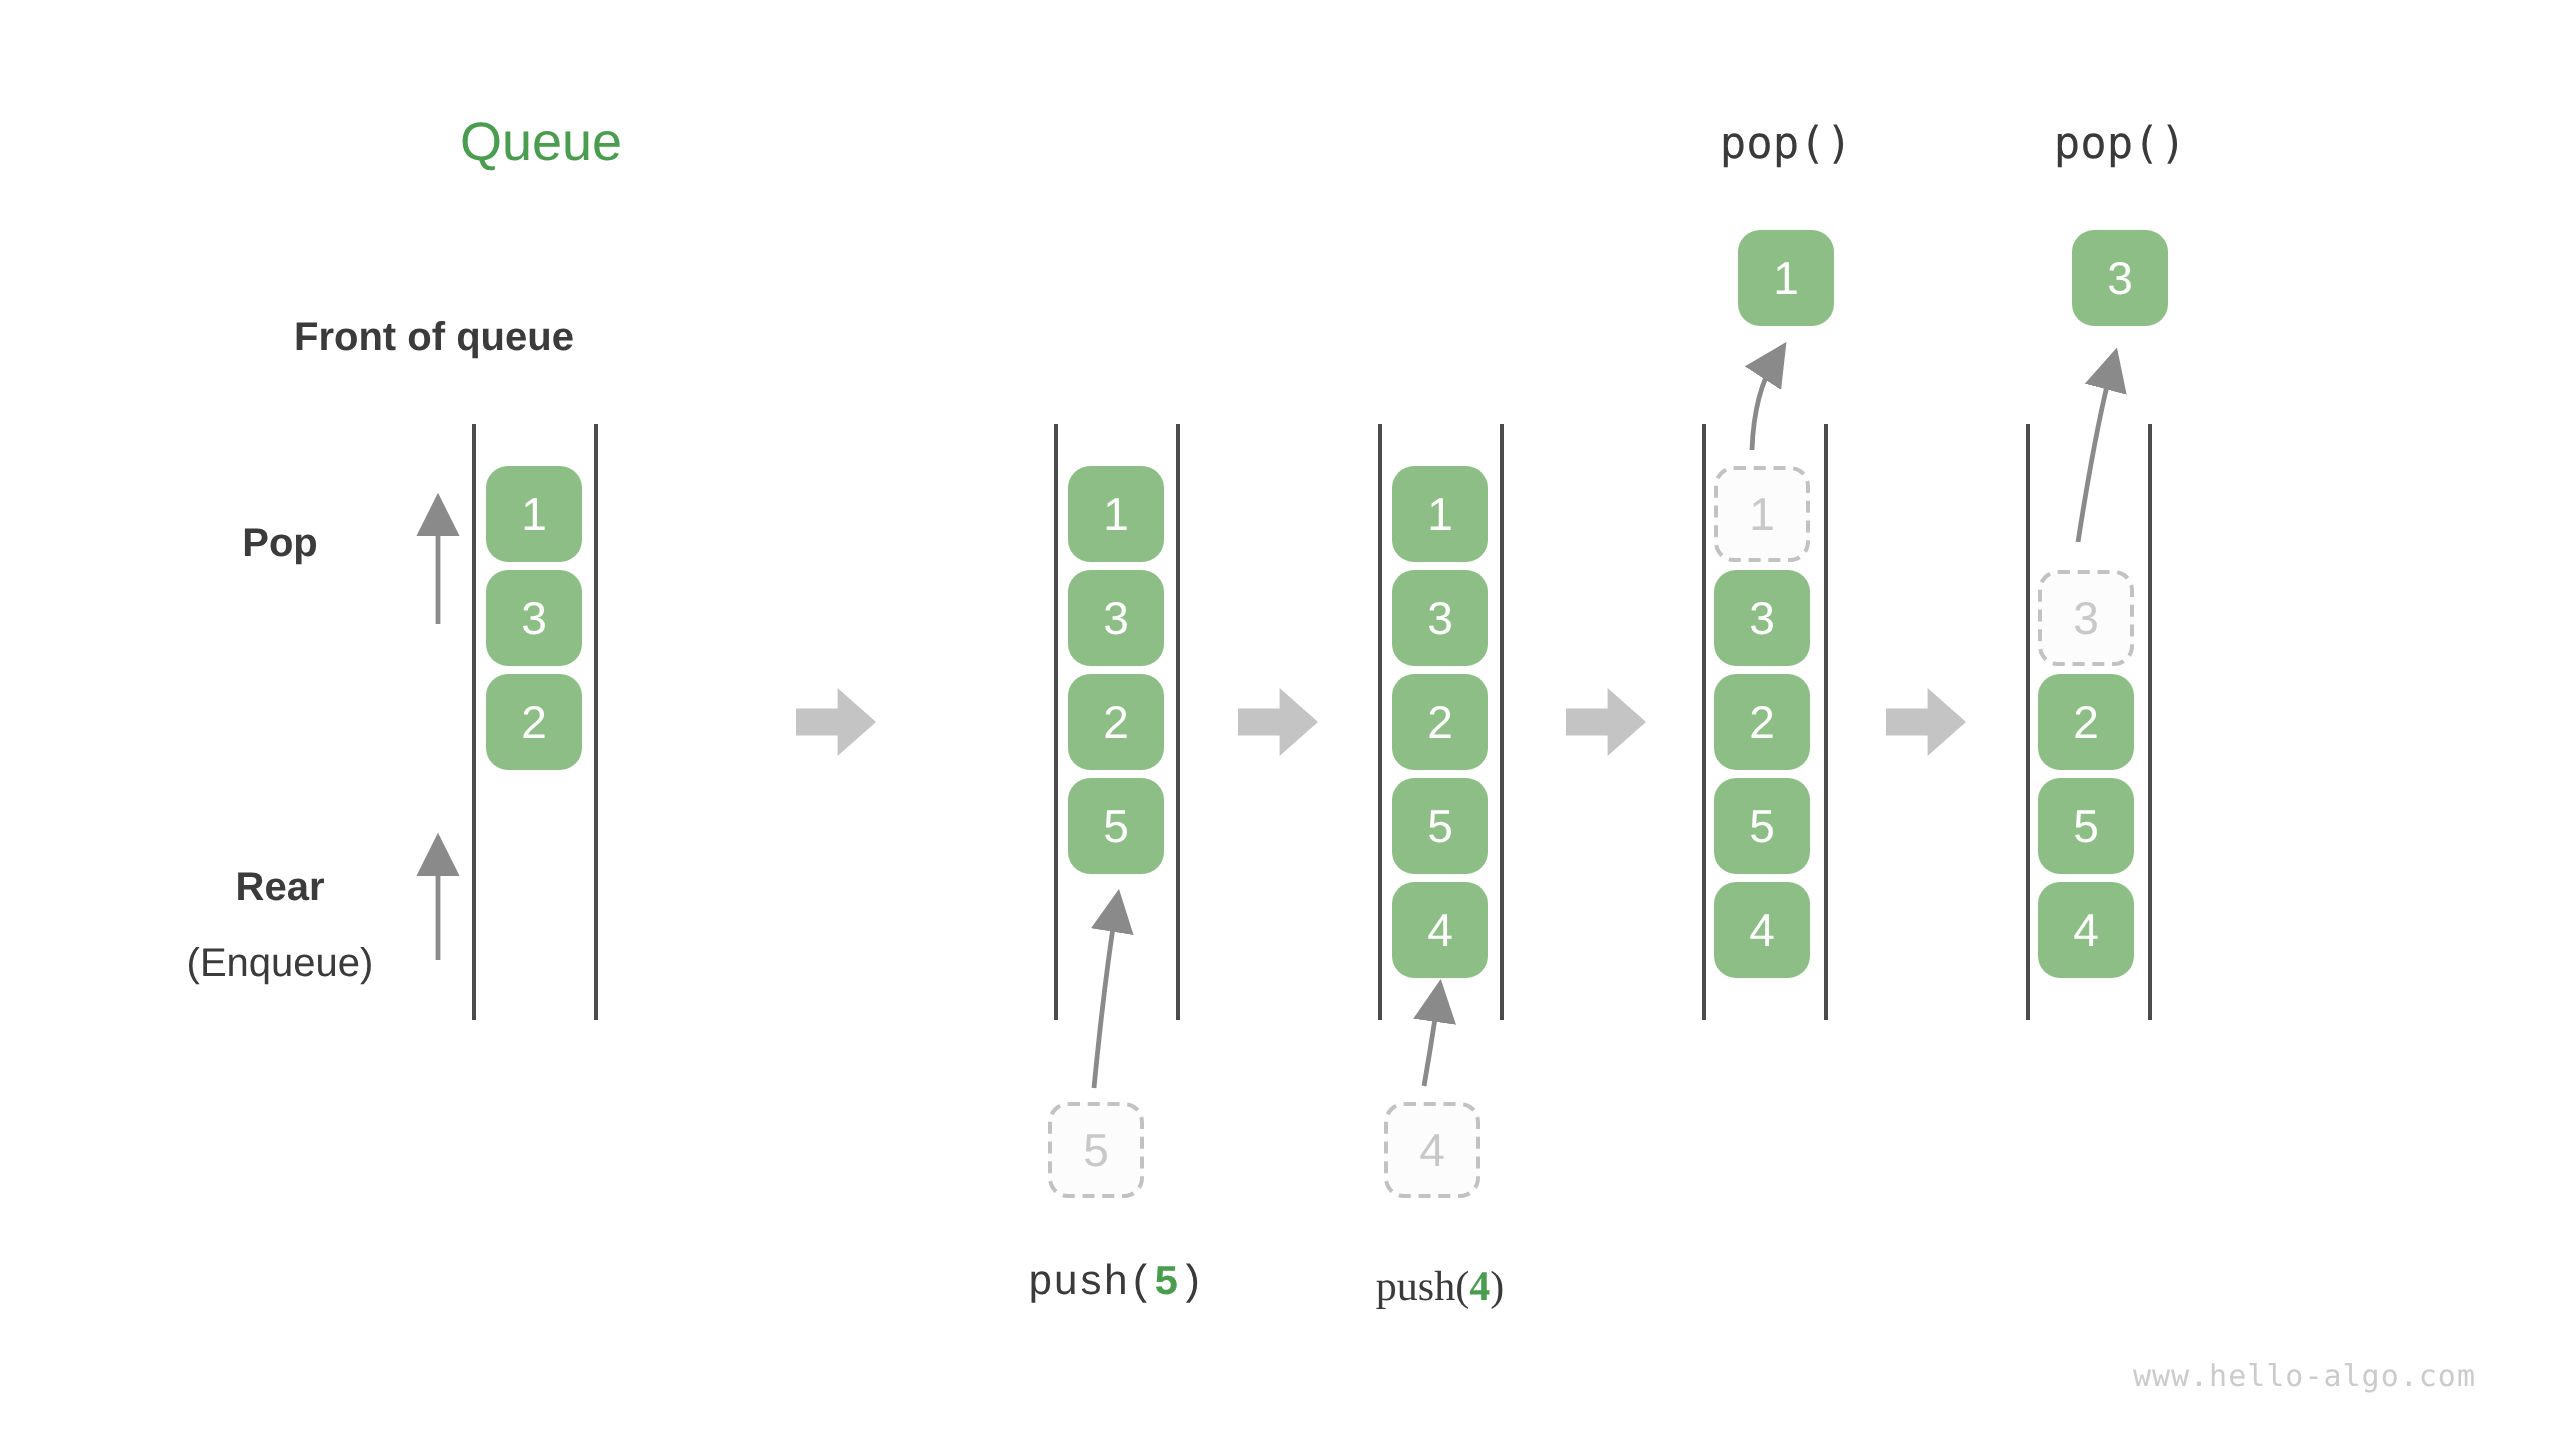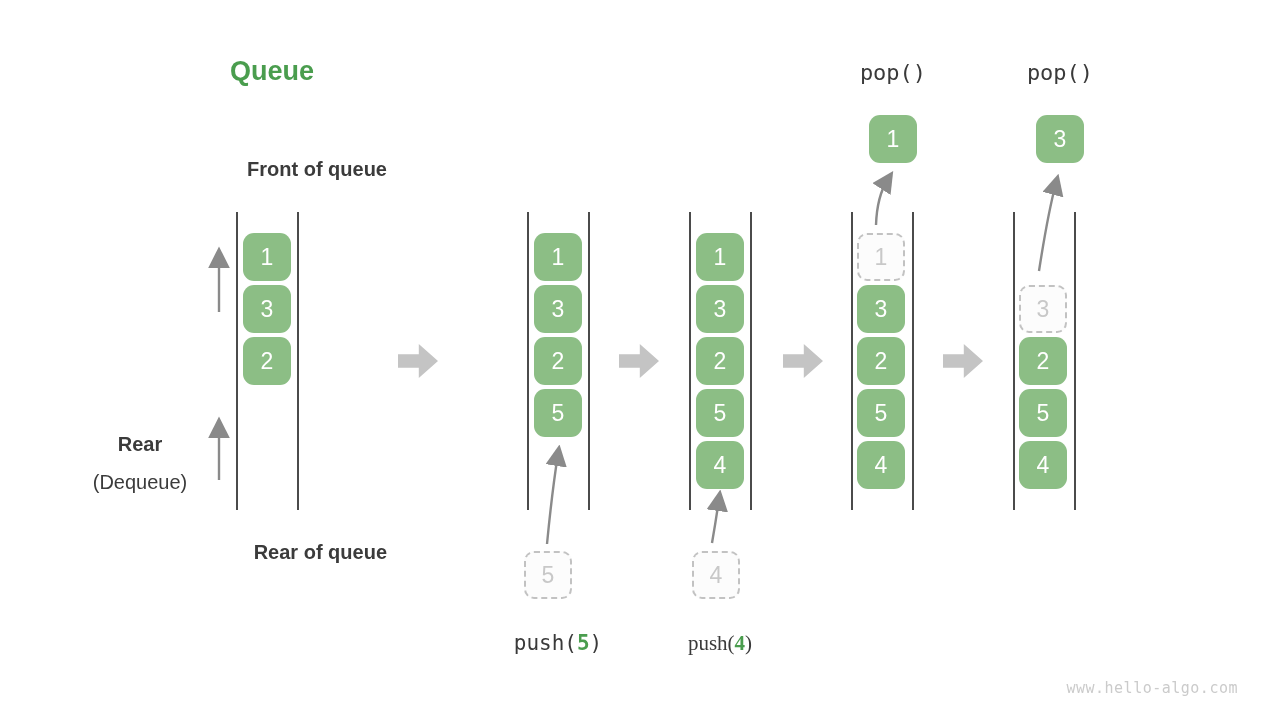--- a/index.html
+++ b/index.html
@@ -2,27 +2,27 @@
 <html><head>
 <meta charset="utf-8">
 <style>
   html,body{margin:0;padding:0;background:#fff;}
   .canvas{
     position:relative;width:1280px;height:720px;background:#ffffff;overflow:hidden;
     font-family:"Liberation Sans",sans-serif;
   }
   .arrows-svg{position:absolute;left:0;top:0;width:1280px;height:720px;pointer-events:none;}
   .title{
-    position:absolute;left:230px;top:56px;font-size:27px;font-weight:700;
+    position:absolute;left:230px;top:56px;font-size:27px;font-weight:400;
     color:var(--accent-green,#4a9d4e);
     text-align:center;
   }
   .heading{
     position:absolute;font-weight:700;font-size:20px;color:var(--text-dark,#3b3b3b);
-    text-align:right;width:240px;
+    text-align:left;width:240px;
   }
   .sidelbl{position:absolute;left:55px;width:170px;text-align:center;color:var(--text-dark,#3b3b3b);font-size:20px;}
   .sidelbl .b{font-weight:700;margin-bottom:15px;}
   .vline{position:absolute;top:212px;height:298px;width:1.5px;background:var(--wall-gray,#4b4b4b);}
   .qbox{
     position:absolute;width:48px;height:48px;border-radius:11px;
     background:var(--box-green,#8cbe85);color:#ffffff;
     display:flex;align-items:center;justify-content:center;
     font-size:23px;font-weight:500;
   }
@@ -56,48 +56,48 @@
     <path d="M219,312 L219,256" stroke="#8a8a8a" stroke-width="2.4" fill="none" marker-end="url(#ah)"></path>
     <path d="M219,480 L219,426" stroke="#8a8a8a" stroke-width="2.4" fill="none" marker-end="url(#ah)"></path>
     <path d="M547,544 Q552,492 558,454" stroke="#8a8a8a" stroke-width="2.4" fill="none" marker-end="url(#ah)"></path>
     <path d="M712,543 Q716,520 719,499" stroke="#8a8a8a" stroke-width="2.4" fill="none" marker-end="url(#ah)"></path>
     <path d="M876,225 Q877,196 888,179" stroke="#8a8a8a" stroke-width="2.4" fill="none" marker-end="url(#ah)"></path>
     <path d="M1039,271 Q1048,213 1056,183" stroke="#8a8a8a" stroke-width="2.4" fill="none" marker-end="url(#ah)"></path>
   </svg>
 
   <div class="title">Queue</div>
   <div class="heading" style="left:147px;top:158px;">Front of queue</div>
-  <div class="heading" style="left:147px;top:541px;">Rear of queue</div>
 
   <div class="sidelbl" style="top:261px;">
+    <div class="b">Pop</div>
   </div>
   <div class="sidelbl" style="top:433px;">
     <div class="b">Rear</div>
-    <div>(Dequeue)</div>
+    <div>(Enqueue)</div>
   </div>
 
   <div>
     <div class="vline" style="left:236px;"></div>
     <div class="vline" style="left:297px;"></div>
     <div class="qbox" style="left:243px;top:233px;">1</div>
     <div class="qbox" style="left:243px;top:285px;">3</div>
     <div class="qbox" style="left:243px;top:337px;">2</div>
   </div>
 
   <div class="blockarrow" style="left:398px;"></div>
 
   <div>
     <div class="vline" style="left:527px;"></div>
     <div class="vline" style="left:588px;"></div>
     <div class="qbox" style="left:534px;top:233px;">1</div>
     <div class="qbox" style="left:534px;top:285px;">3</div>
     <div class="qbox" style="left:534px;top:337px;">2</div>
     <div class="qbox" style="left:534px;top:389px;">5</div>
     <div class="qbox ghost" style="left:524px;top:551px;">5</div>
-    <div class="mono op" style="left:478px;top:631px;width:160px;"><span>push(</span><span class="g">5</span><span>)</span></div>
+    <div class="mono op" style="left:478px;top:631px;width:160px;font-family:Liberation Mono, monospace;"><span>push(</span><span class="g">5</span><span>)</span></div>
   </div>
 
   <div class="blockarrow" style="left:619px;"></div>
 
   <div>
     <div class="vline" style="left:689px;"></div>
     <div class="vline" style="left:750px;"></div>
     <div class="qbox" style="left:696px;top:233px;">1</div>
     <div class="qbox" style="left:696px;top:285px;">3</div>
     <div class="qbox" style="left:696px;top:337px;">2</div>

